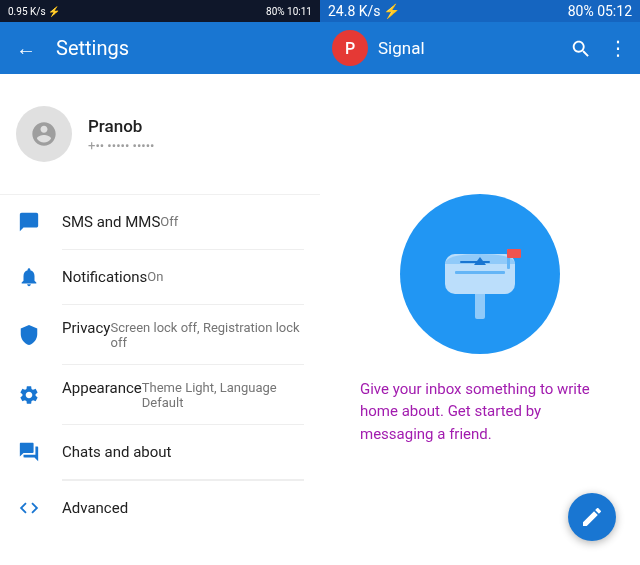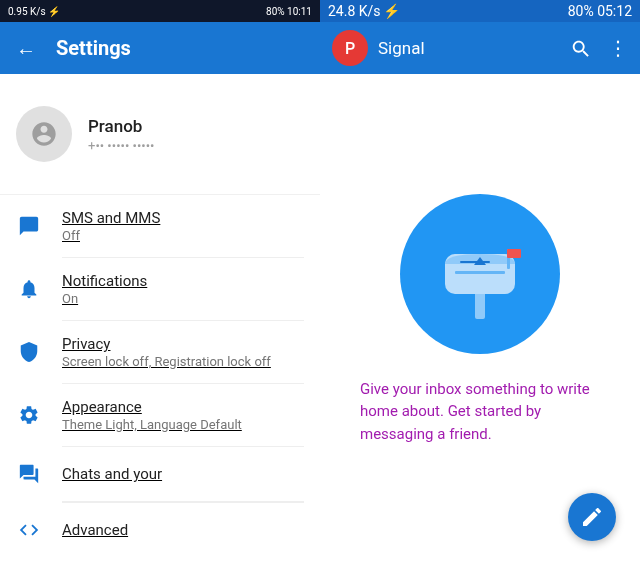--- a/index.html
+++ b/index.html
@@ -42,21 +42,21 @@
       height: 52px;
       display: flex;
       align-items: center;
       padding: 0 16px;
       gap: 20px;
     }
 
     .toolbar-title {
       color: white;
       font-size: 20px;
-      font-weight: 700;
+      font-weight: 400;
     }
 
     .back-arrow {
       color: white;
       font-size: 20px;
       cursor: pointer;
     }
 
     .profile-section {
       display: flex;
@@ -115,22 +115,21 @@
       display: flex;
       align-items: center;
       justify-content: center;
       color: #1976D2;
       font-size: 20px;
       flex-shrink: 0;
     }
 
     .settings-text {
       display: flex;
-      flex-direction: column;
-      text-decoration: underline;
+      flex-direction: row;
     }
 
     .settings-label {
       font-size: 15px;
       color: #212121;
     }
 
     .settings-sublabel {
       font-size: 13px;
       color: #757575;
@@ -346,21 +345,21 @@
     </div>
     <div class="divider"></div>
 
     <div class="settings-item">
       <div class="settings-icon">
         <svg width="22" height="22" viewBox="0 0 24 24" fill="#1976D2">
           <path d="M21 6h-2v9H6v2c0 .55.45 1 1 1h11l4 4V7c0-.55-.45-1-1-1zm-4 6V3c0-.55-.45-1-1-1H3c-.55 0-1 .45-1 1v14l4-4h10c.55 0 1-.45 1-1z"></path>
         </svg>
       </div>
       <div class="settings-text">
-        <span class="settings-label">Chats and your</span>
+        <span class="settings-label">Chats and about</span>
       </div>
     </div>
     <div class="divider"></div>
 
     <div class="divider"></div>
 
     <div class="settings-item">
       <div class="settings-icon">
         <svg width="22" height="22" viewBox="0 0 24 24" fill="#1976D2">
           <path d="M9.4 16.6L4.8 12l4.6-4.6L8 6l-6 6 6 6 1.4-1.4zm5.2 0l4.6-4.6-4.6-4.6L16 6l6 6-6 6-1.4-1.4z"></path>

